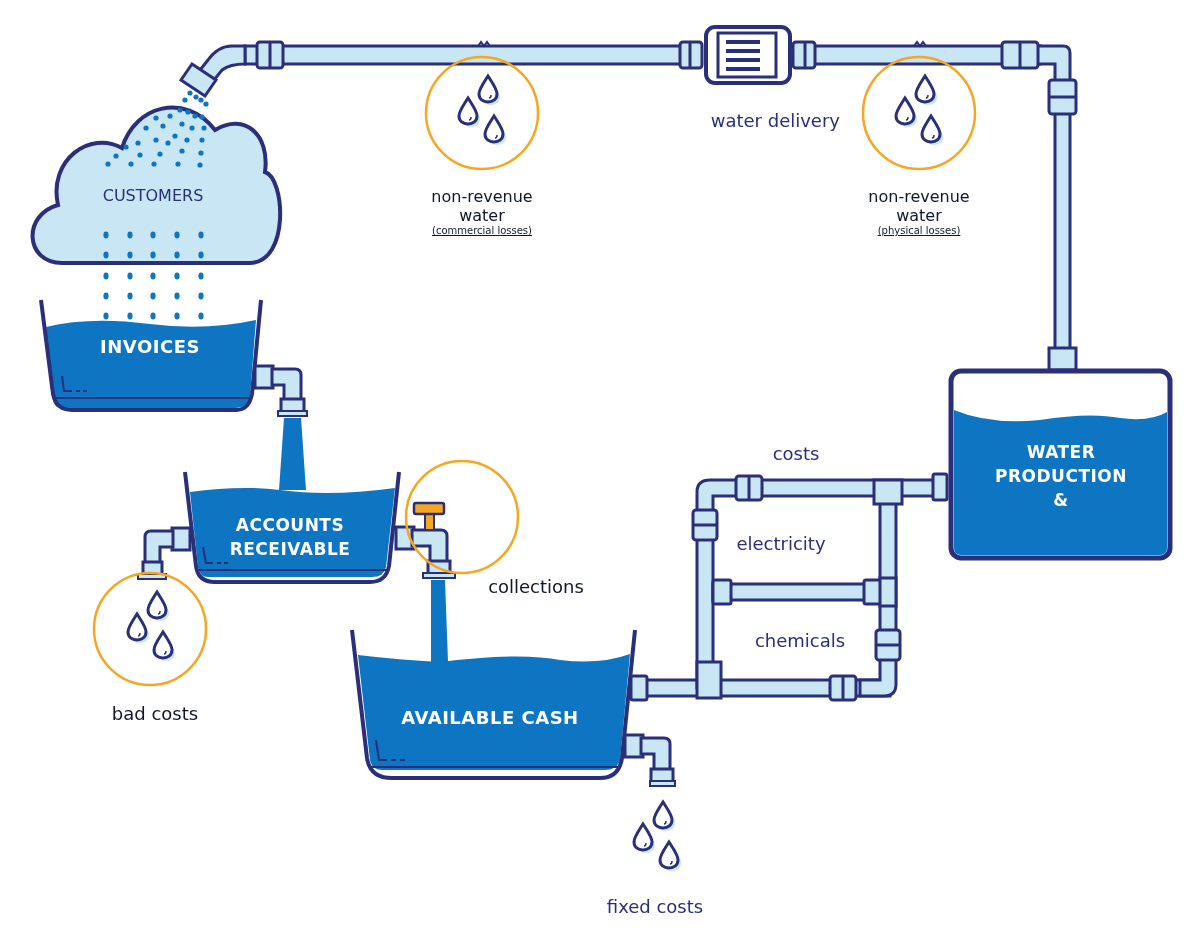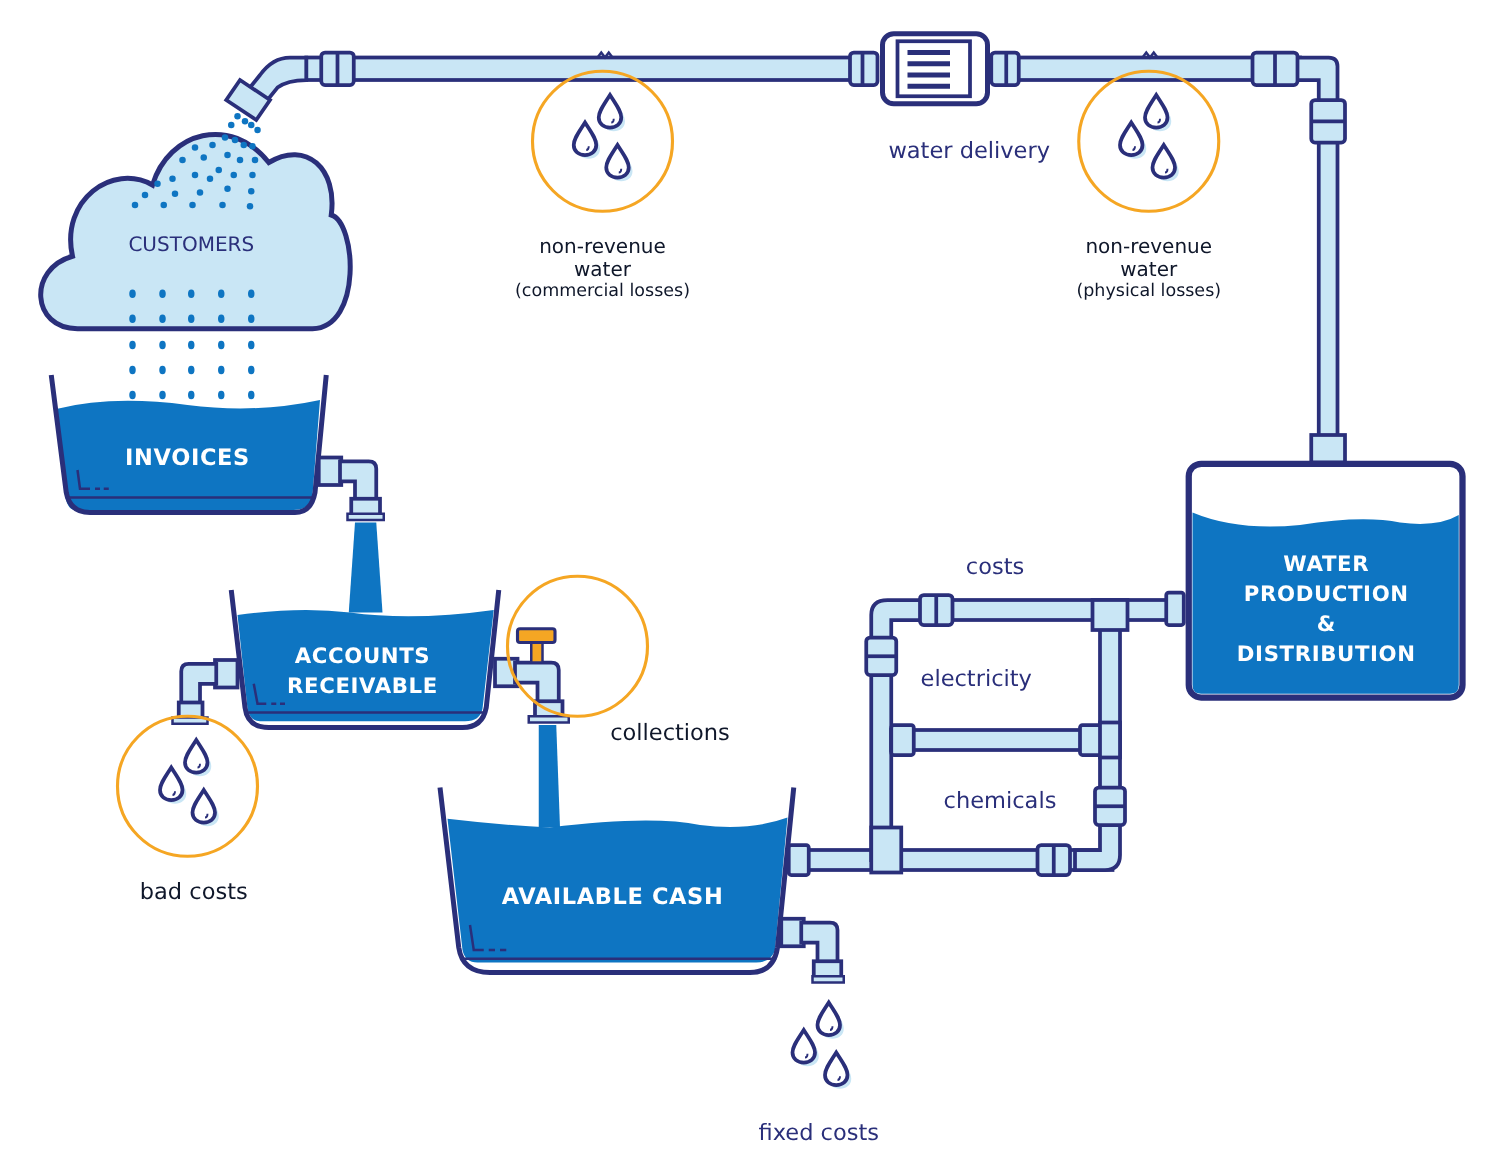--- a/index.html
+++ b/index.html
@@ -5,21 +5,21 @@
   html, body { margin:0; padding:0; background:#ffffff; }
   body { width:1200px; height:941px; position:relative; overflow:hidden;
          font-family:"DejaVu Sans", "Liberation Sans", sans-serif; }
   svg.stage { position:absolute; left:0; top:0; }
   .lbl { position:absolute; text-align:center; white-space:nowrap; }
   .navy { color:#2a2f7a; }
   .orange { color:#0f172a; }
   .white-b { color:#ffffff; font-weight:bold; letter-spacing:0.5px; }
   .t-lg { font-size:16px; }
   .t-md { font-size:18px; }
-  .t-sm { font-size:14px; }
+  .t-sm { font-size:10px;text-decoration:underline; }
   .t-box { font-size:17px; line-height:24px; }
 </style>
 </head>
 <body>
 
 <svg class="stage" width="1200" height="941" viewBox="0 0 1200 941">
   <defs>
     <g id="drop">
       <path d="M0,-14 C5,-6 9,-1 9,4 C9,9 5,12 0,12 C-5,12 -9,9 -9,4 C-9,-1 -5,-6 0,-14 Z" fill="#c9e6f5" transform="translate(3,3)"></path>
       <path d="M0,-14 C5,-6 9,-1 9,4 C9,9 5,12 0,12 C-5,12 -9,9 -9,4 C-9,-1 -5,-6 0,-14 Z" fill="#ffffff" stroke="#2a2f7a" stroke-width="3"></path>
@@ -235,31 +235,30 @@
     <line x1="843" y1="676" x2="843" y2="700" stroke="#2a2f7a" stroke-width="3"></line>
   </g>
 
   <g>
     <rect x="951" y="371" width="219" height="187" rx="10" fill="#ffffff" stroke="#2a2f7a" stroke-width="5"></rect>
     <path d="M954,410 Q990,425 1040,420 Q1090,412 1120,418 Q1150,422 1167,412 L1167,548 Q1167,555 1160,555 L961,555 Q954,555 954,548 Z" fill="#0e75c2"></path>
   </g>
 </svg>
 
 <div class="lbl navy t-lg" style="left:78px; top:186px; width:150px;">CUSTOMERS</div>
-<div class="lbl white-b t-md" style="left:60px; top:356px; width:180px;">INVOICES</div>
+<div class="lbl white-b t-md" style="left:60px; top:336px; width:180px;">INVOICES</div>
 <div class="lbl white-b t-box" style="left:200px; top:513px; width:180px;">
   <div>ACCOUNTS</div>
   <div>RECEIVABLE</div>
 </div>
 <div class="lbl white-b t-md" style="left:370px; top:707px; width:240px;">AVAILABLE CASH</div>
 <div class="lbl white-b t-box" style="left:955px; top:440px; width:212px;">
   <div>WATER</div>
   <div>PRODUCTION</div>
   <div>&amp;</div>
-  <div>DISTRIBUTION</div>
 </div>
 
 <div class="lbl navy t-md" style="left:650px; top:110px; width:190px;text-align:right;">water delivery</div>
 
 <div class="lbl orange" style="left:380px; top:187px; width:204px;">
   <div class="t-lg">non-revenue</div>
   <div class="t-lg">water</div>
   <div class="t-sm">(commercial losses)</div>
 </div>
 <div class="lbl orange" style="left:817px; top:187px; width:204px;">

